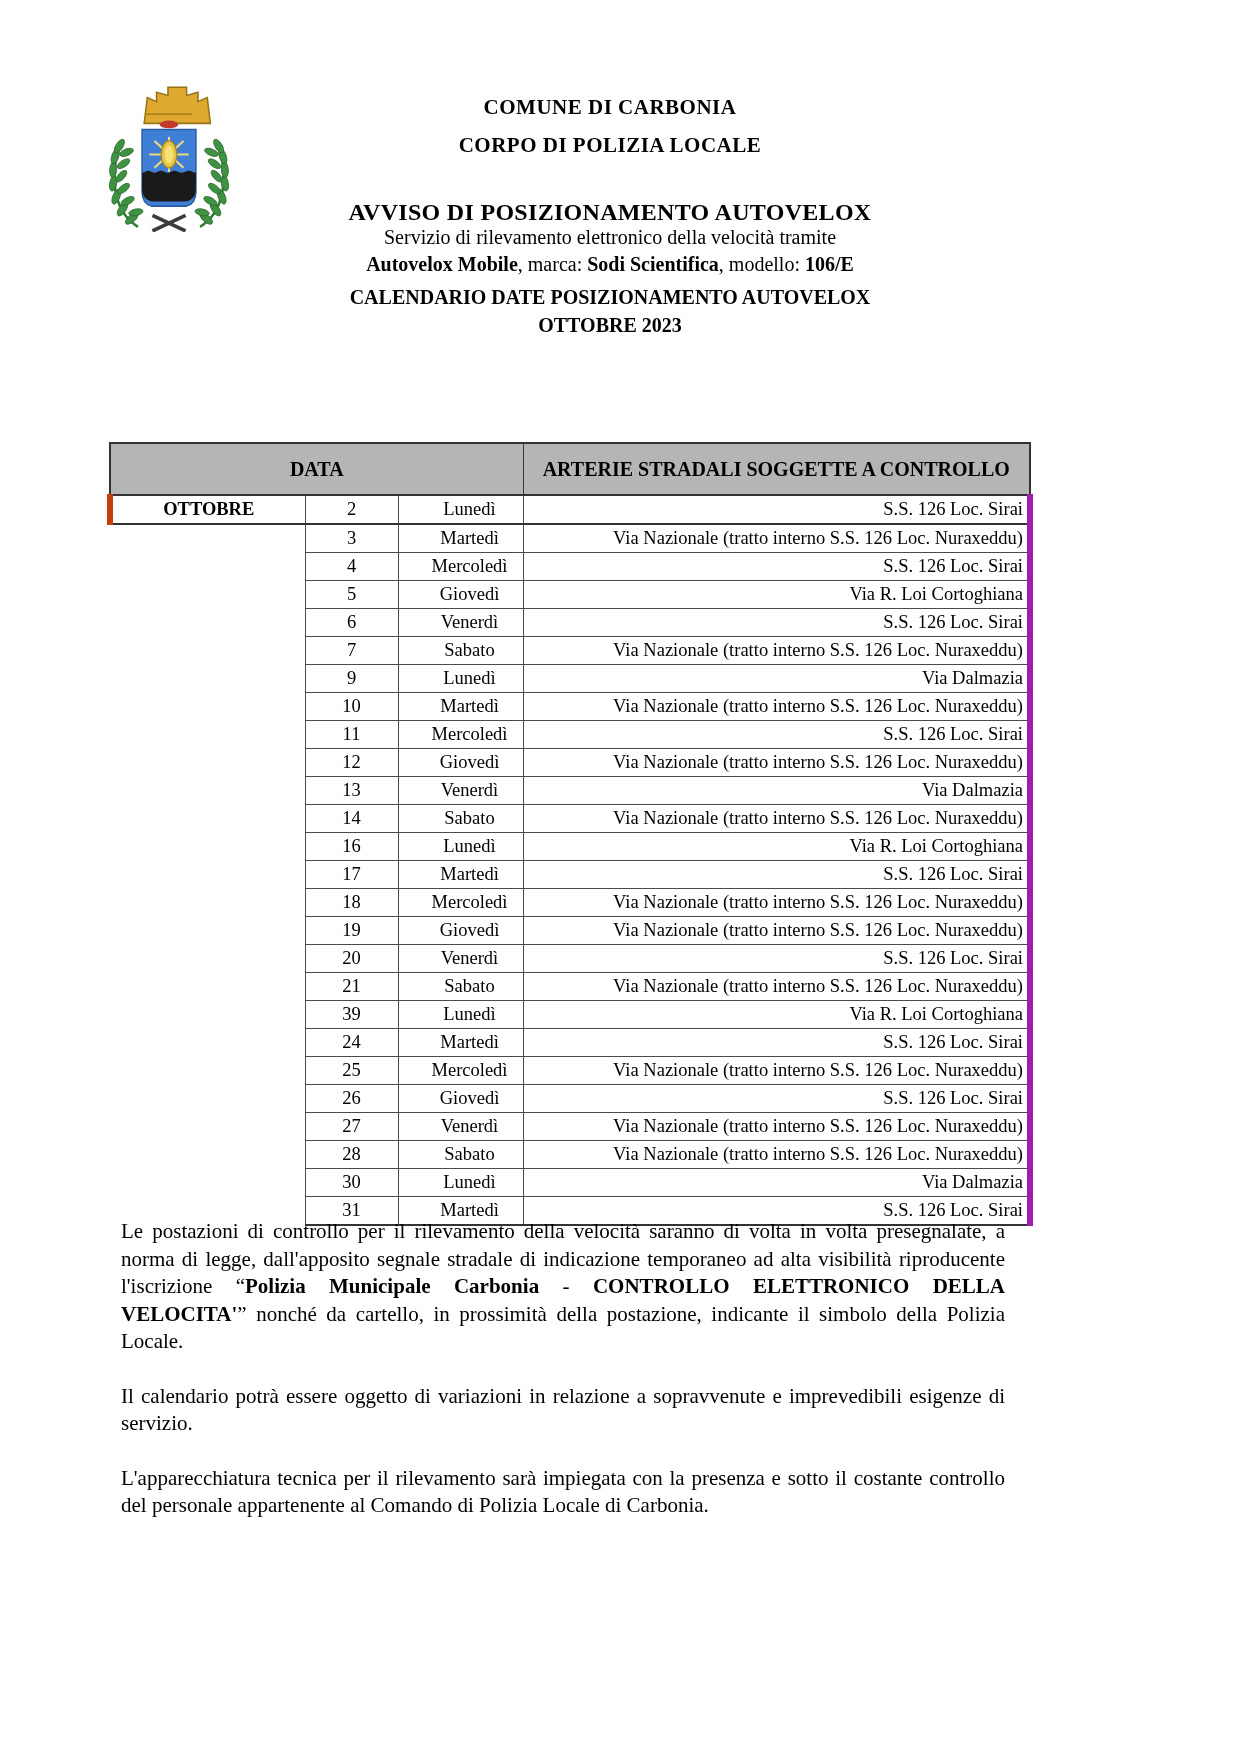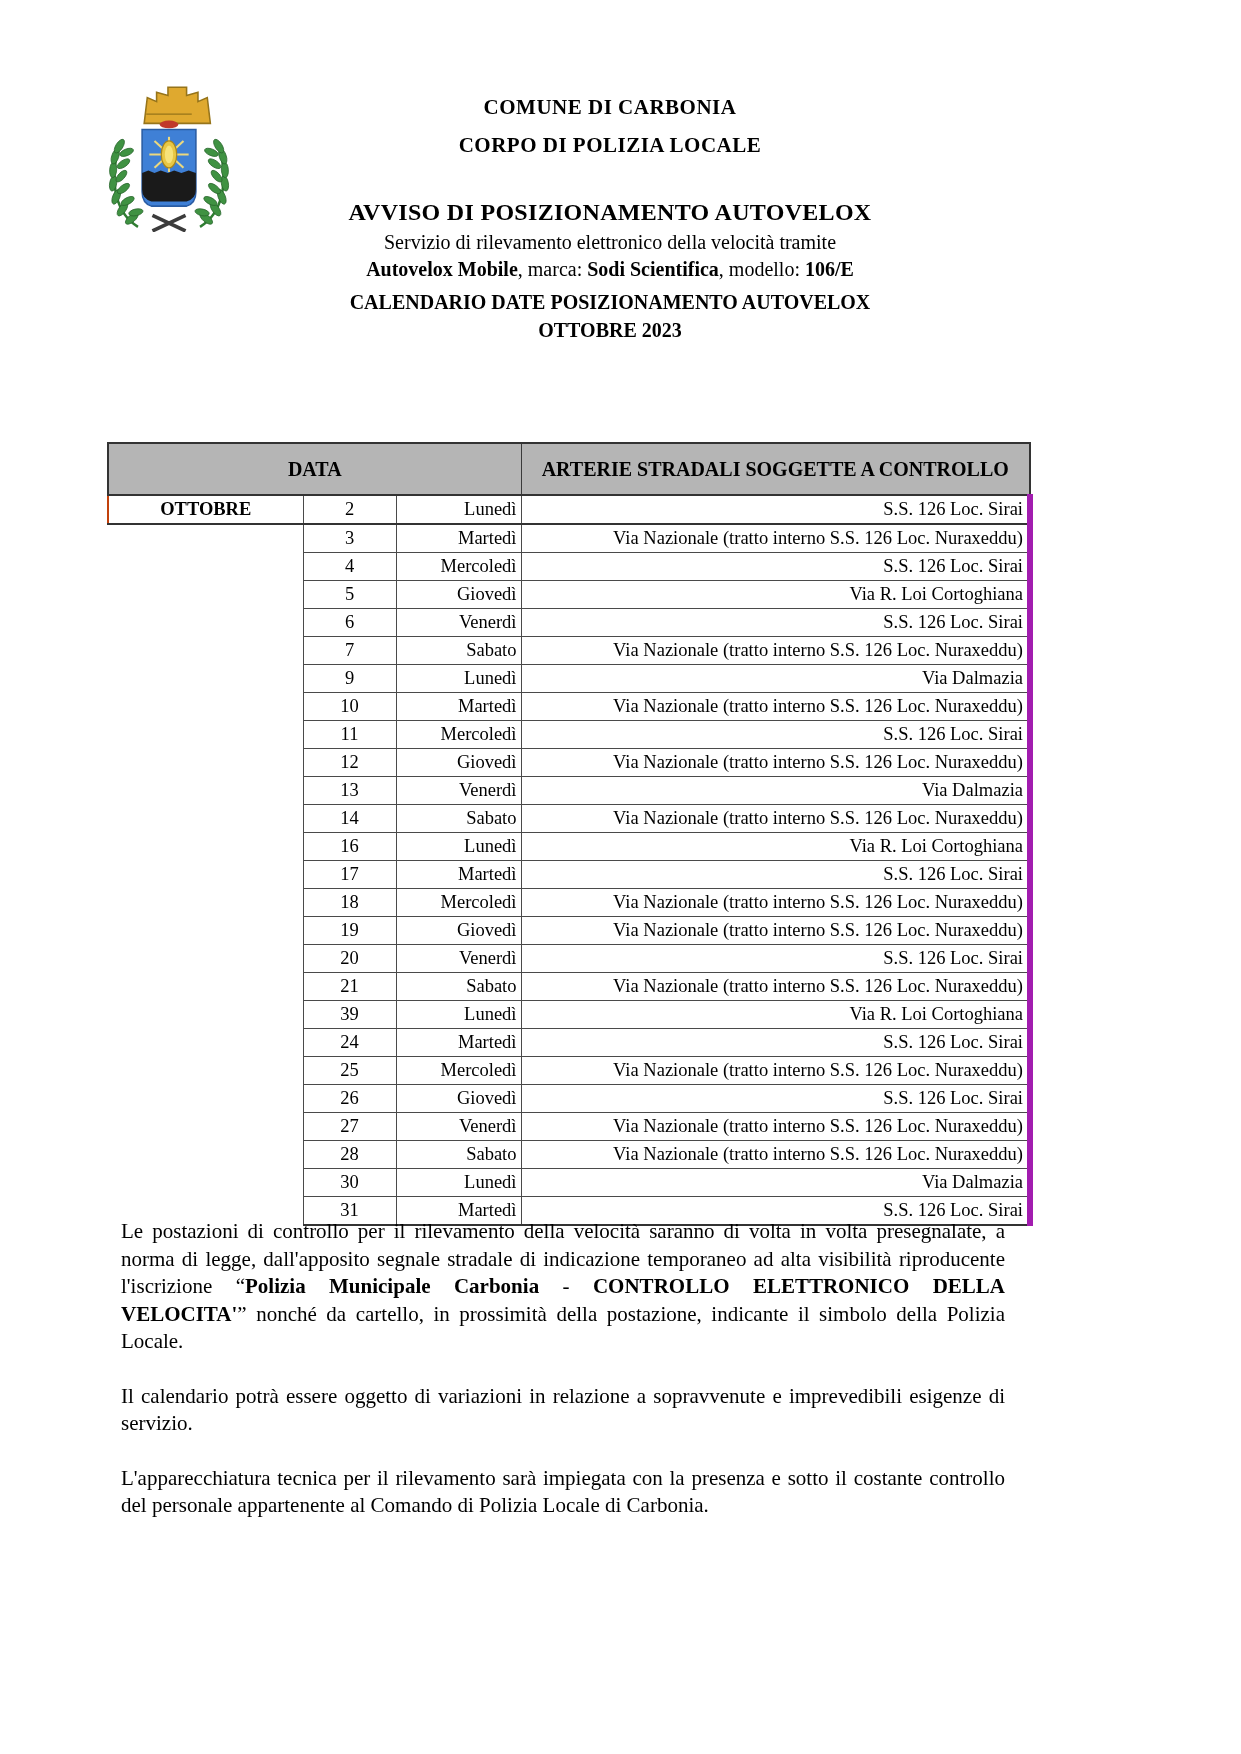--- a/index.html
+++ b/index.html
@@ -12,21 +12,21 @@
     overflow:hidden;
     margin:0 auto;
   }
   
   .crest{position:absolute;left:100px;top:82px;width:138px;height:150px;}
   
   .headings{position:absolute;left:140px;top:95px;width:940px;text-align:center;}
   .org1{font-size:21px;font-weight:bold;letter-spacing:.5px;}
   .org2{font-size:21px;font-weight:bold;letter-spacing:.5px;margin-top:13px;}
   .doc-title{font-size:24px;font-weight:bold;margin-top:41px;letter-spacing:.3px;}
-  .doc-sub{font-size:20px;margin-top:5px;}
+  .doc-sub{font-size:20px;}
   .device-line{font-size:20px;margin-top:4px;}
   .cal1{font-size:20px;font-weight:bold;margin-top:10px;}
   .cal2{font-size:20px;font-weight:bold;margin-top:5px;}
   .b{font-weight:bold;}
   
   .cal-table{
     position:absolute;left:107px;top:442px;
     border-collapse:collapse;table-layout:fixed;
     width:926px;
     font-size:18.5px;
@@ -42,24 +42,24 @@
     font-size:20px;font-weight:bold;
     height:28px;padding:11px;text-align:center;
   }
   .cal-table th.th-data{border-left:2px solid #333;}
   .cal-table th.th-streets{border-right:2px solid #333;}
   .cal-table td{
     border:1px solid #4a4a4a;
     height:27px;padding:0 4px;
     overflow:hidden;white-space:nowrap;
   }
-  .cal-table td.month-cell{text-align:center;font-weight:bold;border-left:2px solid #c2410c;}
+  .cal-table td.month-cell{text-align:center;font-weight:bold;border-left:6px solid #c2410c;}
   .cal-table td.ghost{border:none;background:#fff;}
   .cal-table td.day-cell{text-align:center;}
-  .cal-table td.weekday-cell{text-align:right;padding-left:22px;}
+  .cal-table td.weekday-cell{text-align:center;padding-left:22px;}
   .cal-table td.street-cell{text-align:right;padding-left:0;border-right:6px solid #a21caf;}
   .cal-table tr.first-row td{border-bottom:2px solid #333;}
   .cal-table tr.last-row td{border-bottom:2px solid #333;}
   .cal-table tr.last-row td.ghost{border:none;}
   
   .bodytext{position:absolute;left:121px;top:1218px;width:884px;
     font-size:21px;line-height:27.5px;text-align:justify;}
   .bodytext p{margin:0 0 27px 0;}
 </style>
 </head>

